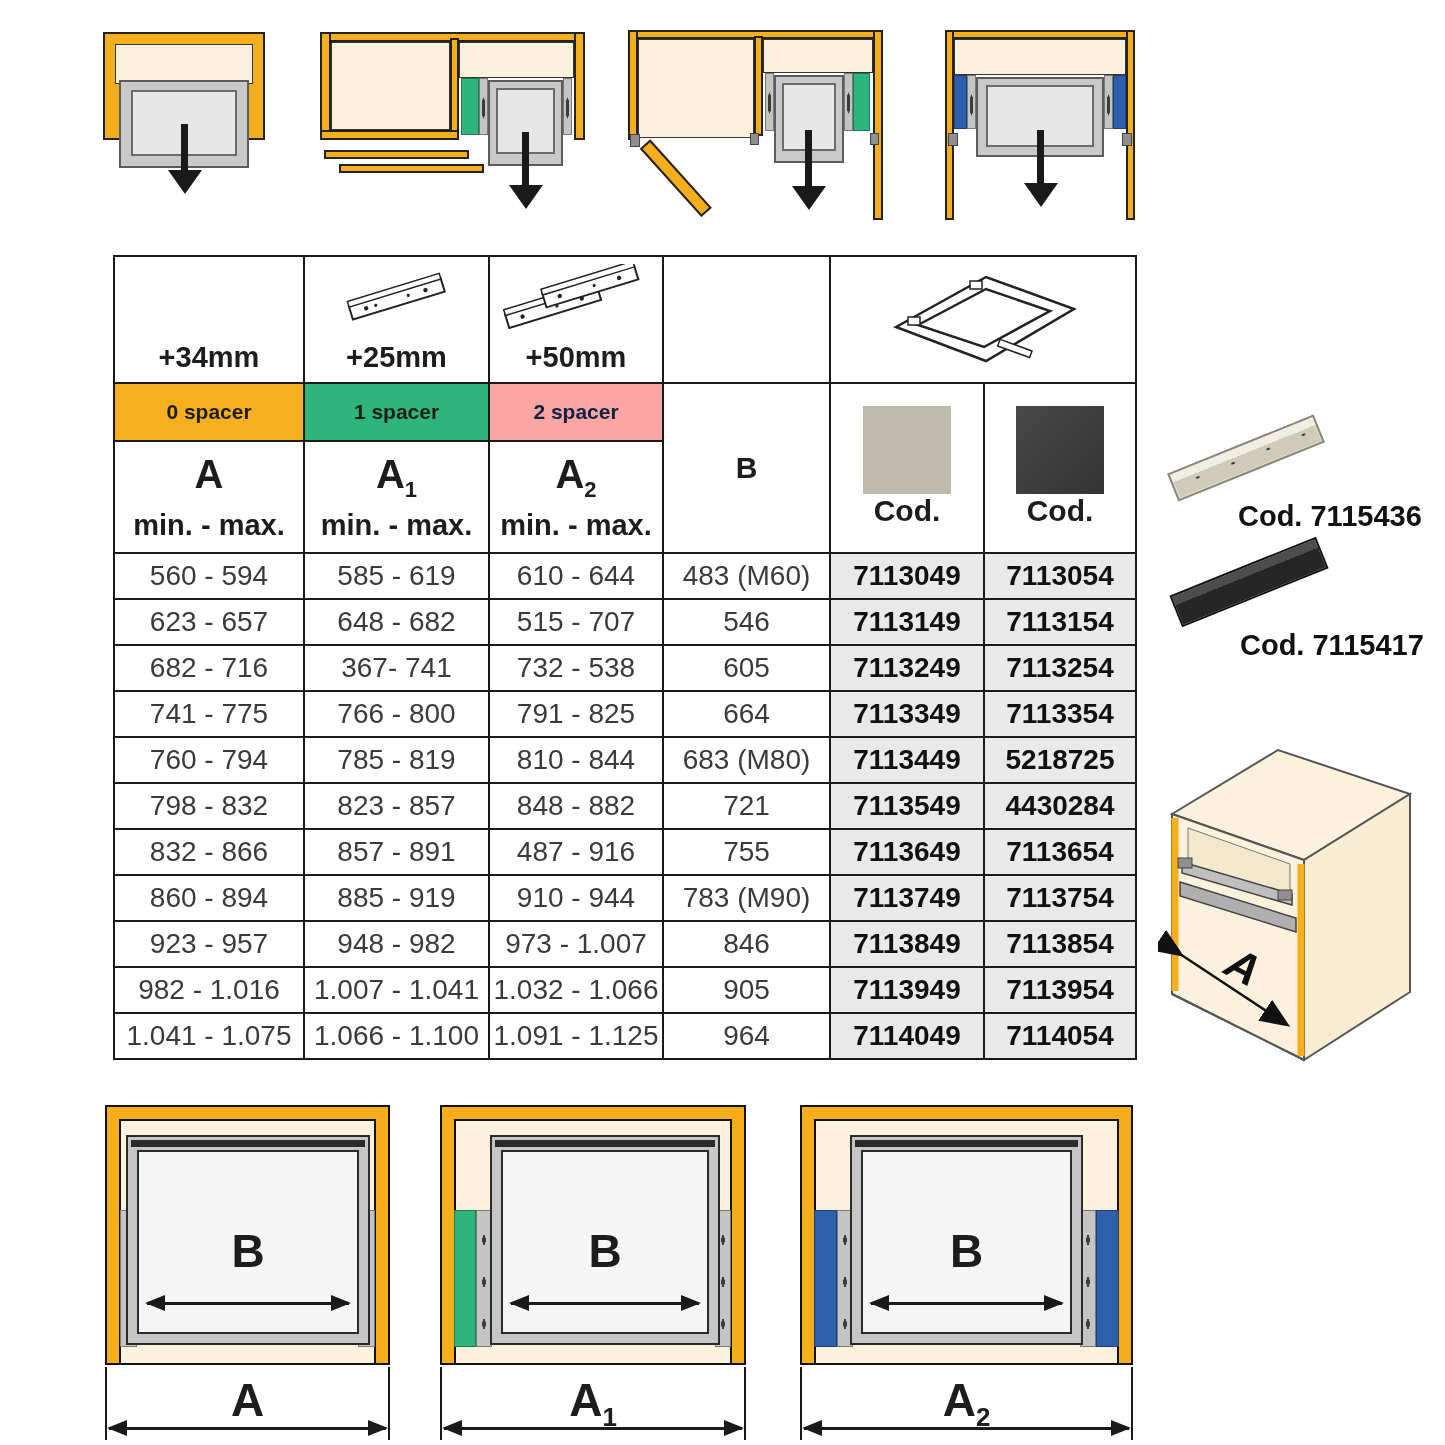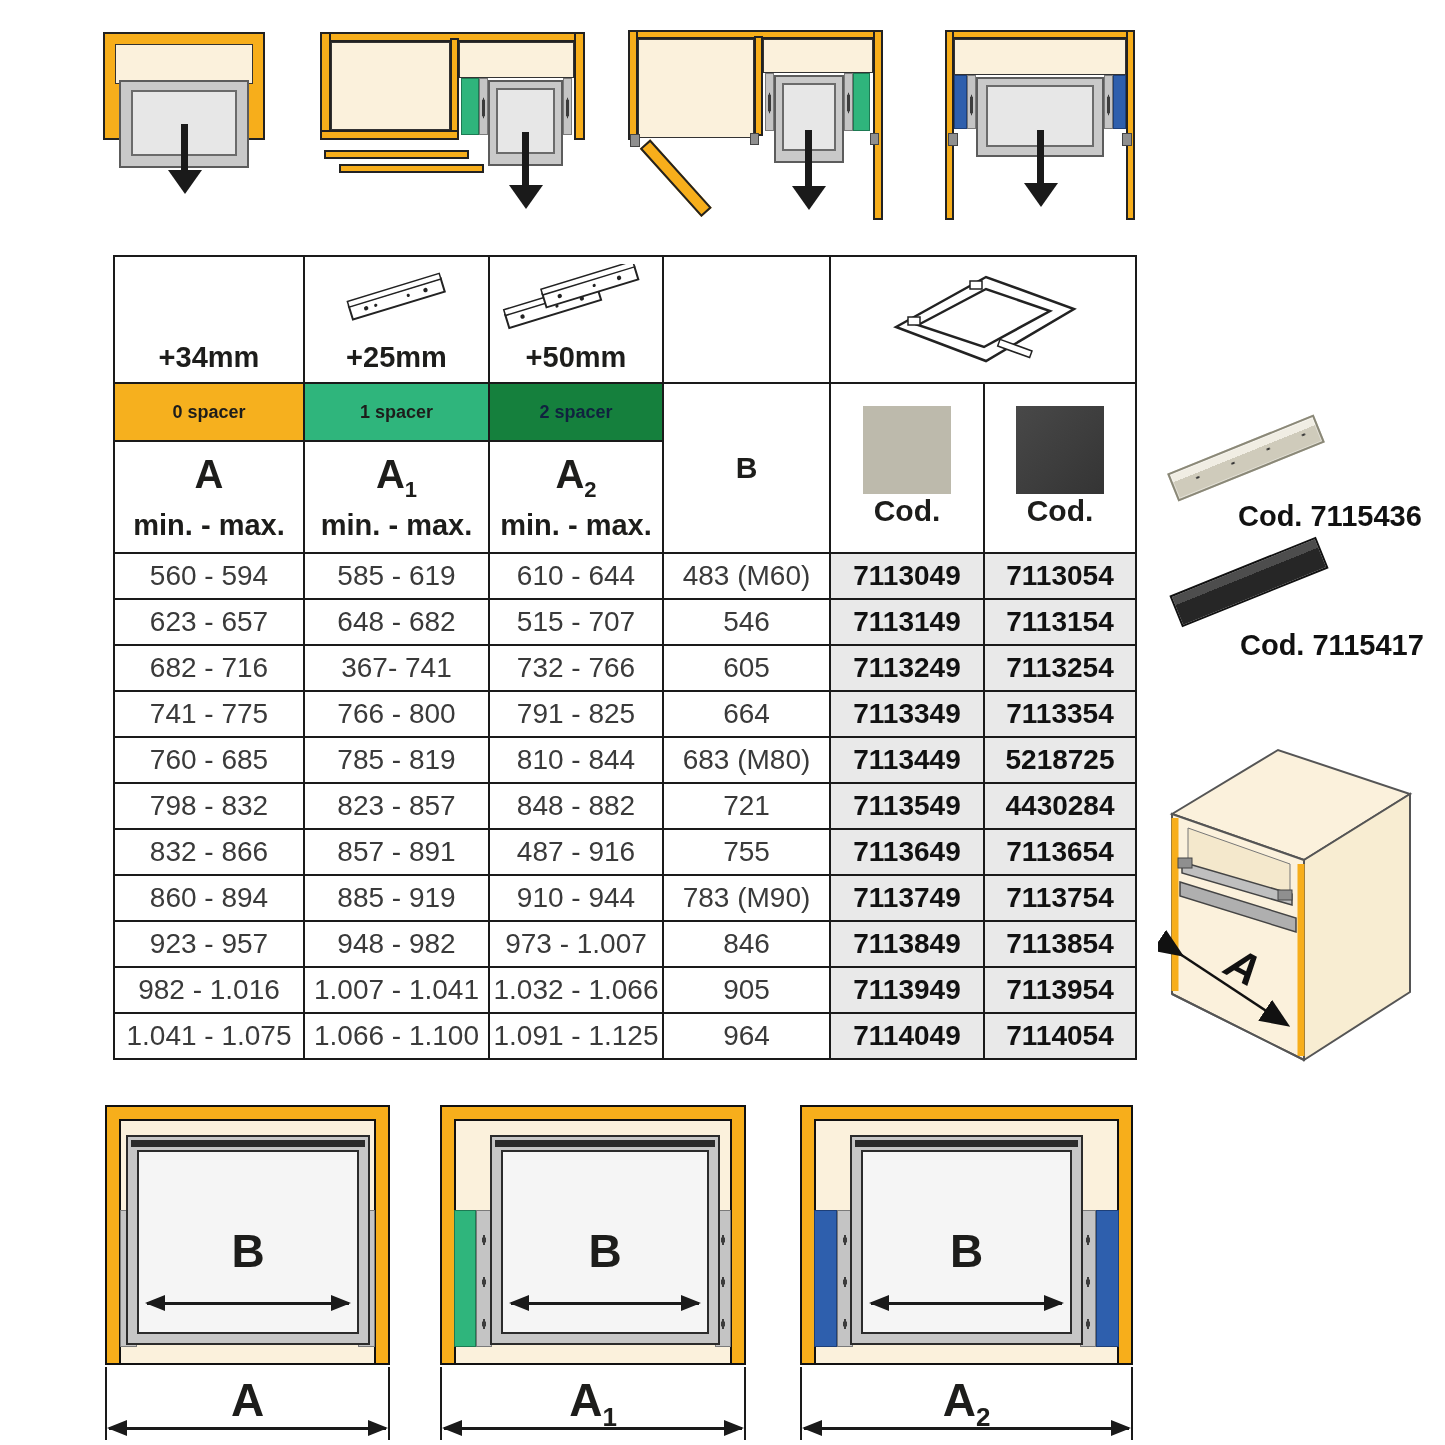--- a/index.html
+++ b/index.html
@@ -27,25 +27,25 @@
   .harrow::before { content:""; position:absolute; left:-2px; top:-7px; width:0; height:0;
     border-top:8px solid transparent; border-bottom:8px solid transparent; border-right:20px solid #1a1a1a; }
   .harrow::after { content:""; position:absolute; right:-2px; top:-7px; width:0; height:0;
     border-top:8px solid transparent; border-bottom:8px solid transparent; border-left:20px solid #1a1a1a; }
 
   
   #spec-table { position:absolute; left:113px; top:255px; width:1022px;
     border-collapse:collapse; table-layout:fixed; }
   #spec-table td { border:2px solid #1a1a1a; text-align:center; vertical-align:middle; overflow:hidden; }
   tr.h1 td { height:127px; position:relative; }
-  tr.h2 td.band { height:58px; font-weight:bold; font-size:18px; }
+  tr.h2 td.band { height:58px; font-weight:bold; font-size:21px; }
   tr.h3 td { height:112px; }
   .band-0 { background:#F6B01E; }
   .band-1 { background:#2FB57C; }
-  .band-2 { background:#15803d; }
+  .band-2 { background:#fca5a5; }
   .plus-label { position:absolute; left:0; right:0; bottom:8px; font-weight:bold; font-size:29px; }
   .icon-wrap { position:absolute; left:0; right:0; top:6px; height:80px;
     display:flex; align-items:center; justify-content:center; }
   .dim-h { font-weight:bold; font-size:40px; line-height:1.1; }
   .dim-h sub { font-size:22px; }
   .minmax { font-weight:bold; font-size:29px; margin-top:6px; }
   td.bcell { font-weight:bold; font-size:30px; }
   td.codhead { padding:4px; }
   .codhead-inner { height:100%; display:flex; flex-direction:column; align-items:center;
     justify-content:space-between; padding:14px 0 16px 0; }
@@ -263,35 +263,35 @@
       <td>623 - 657</td>
           <td>648 - 682</td>
           <td>515 - 707</td>
       <td>546</td>
           <td class="codv">7113149</td>
           <td class="codv">7113154</td>
     </tr>
     <tr class="drow">
       <td>682 - 716</td>
           <td>367- 741</td>
-          <td>732 - 766</td>
+          <td>732 - 538</td>
       <td>605</td>
           <td class="codv">7113249</td>
           <td class="codv">7113254</td>
     </tr>
     <tr class="drow">
       <td>741 - 775</td>
           <td>766 - 800</td>
           <td>791 - 825</td>
       <td>664</td>
           <td class="codv">7113349</td>
           <td class="codv">7113354</td>
     </tr>
     <tr class="drow">
-      <td>760 - 685</td>
+      <td>760 - 794</td>
           <td>785 - 819</td>
           <td>810 - 844</td>
       <td>683 (M80)</td>
           <td class="codv">7113449</td>
           <td class="codv">5218725</td>
     </tr>
     <tr class="drow">
       <td>798 - 832</td>
           <td>823 - 857</td>
           <td>848 - 882</td>

